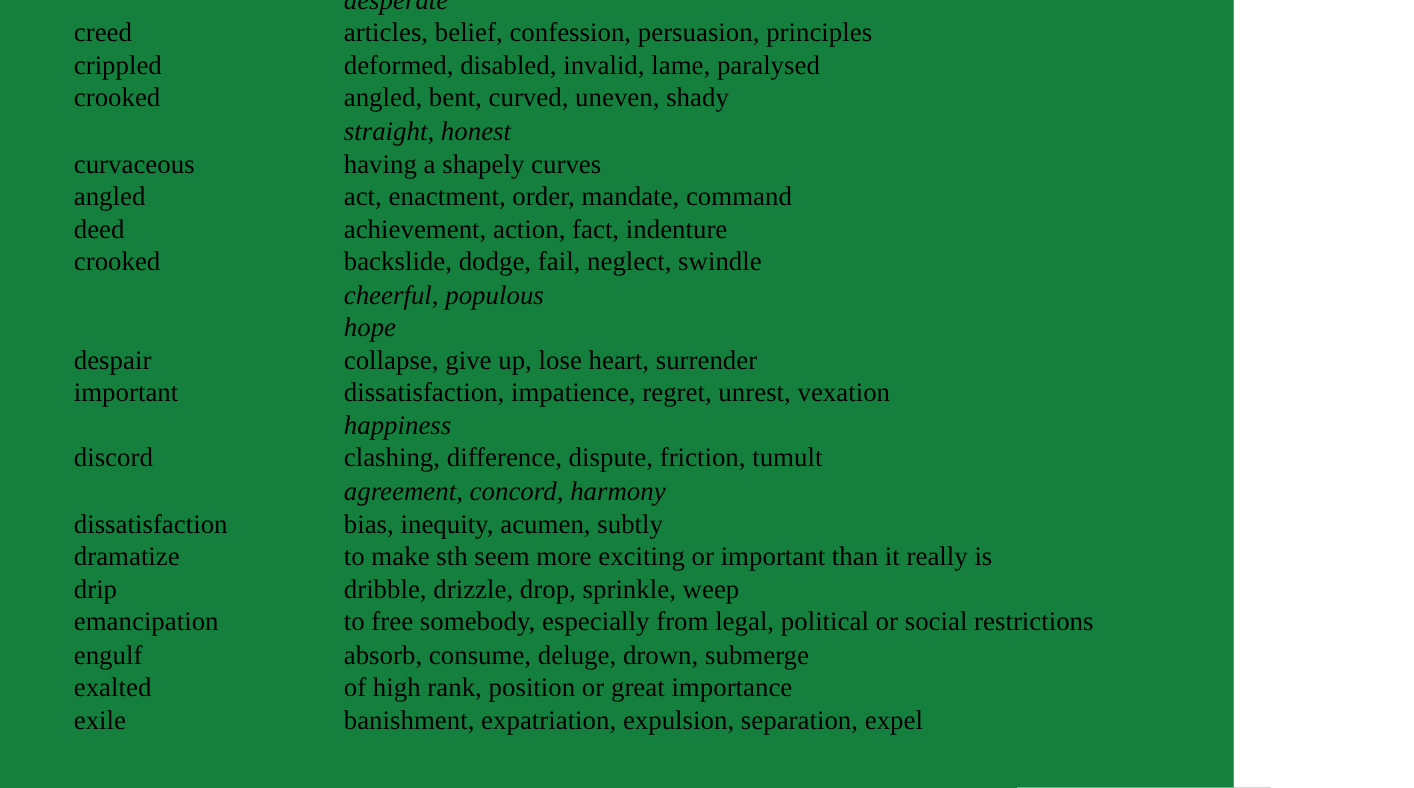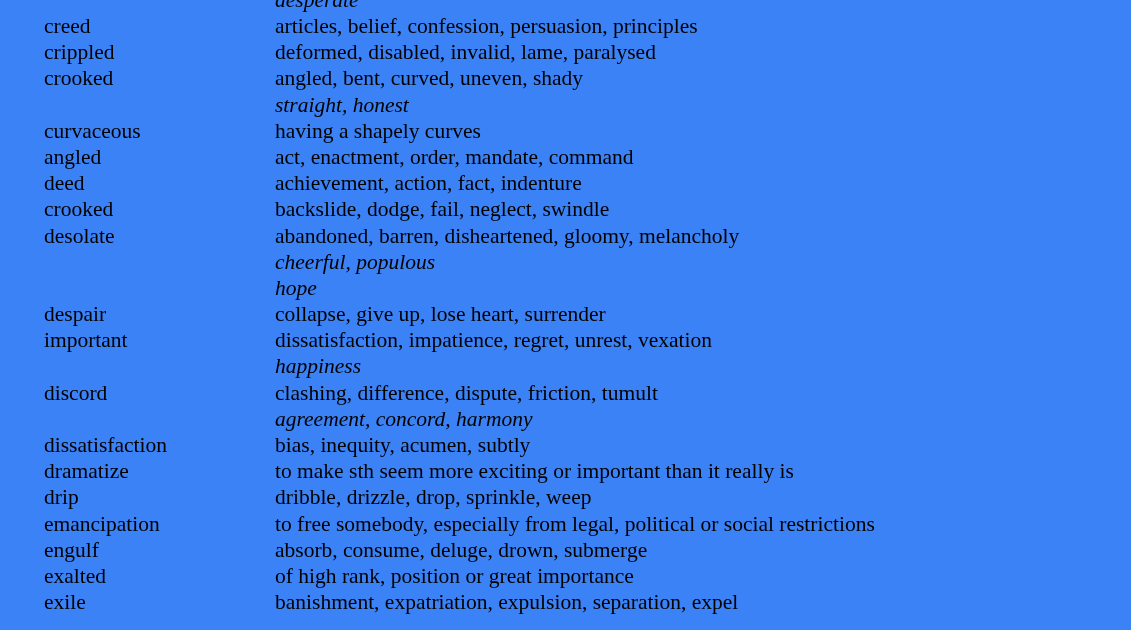--- a/index.html
+++ b/index.html
@@ -9,40 +9,40 @@
   }
   body {
     width: 1131px;
     height: 630px;
     overflow: hidden;
     font-family: "Liberation Serif", "DejaVu Serif", serif;
     color: #000000;
   }
   .page {
     position: relative;
-    width: 1131px;
+    width: 987px;
     height: 630px;
-    background: #3b82f6;
+    background: #15803d;
   }
   .entries {
     position: absolute;
     left: 0;
     top: 0;
     width: 1131px;
   }
   .row {
     display: flex;
     align-items: baseline;
     height: 26.2px;
     line-height: 26.2px;
   }
   .term {
     width: 275px;
     flex: 0 0 275px;
-    padding-left: 44px;
+    padding-left: 59px;
     box-sizing: border-box;
     font-size: 21.5px;
   }
   .defn {
     flex: 1 1 auto;
     font-size: 21.5px;
   }
   .defn.antonym {
     font-style: italic;
   }
@@ -93,24 +93,20 @@
       </div>
       <div class="row">
         <div class="term">deed</div>
         <div class="defn">achievement, action, fact, indenture</div>
       </div>
       <div class="row">
         <div class="term">crooked</div>
         <div class="defn">backslide, dodge, fail, neglect, swindle</div>
       </div>
       <div class="row">
-        <div class="term">desolate</div>
-        <div class="defn">abandoned, barren, disheartened, gloomy, melancholy</div>
-      </div>
-      <div class="row">
         <div class="term"></div>
         <div class="defn antonym">cheerful, populous</div>
       </div>
       <div class="row">
         <div class="term"></div>
         <div class="defn antonym">hope</div>
       </div>
       <div class="row">
         <div class="term">despair</div>
         <div class="defn">collapse, give up, lose heart, surrender</div>

